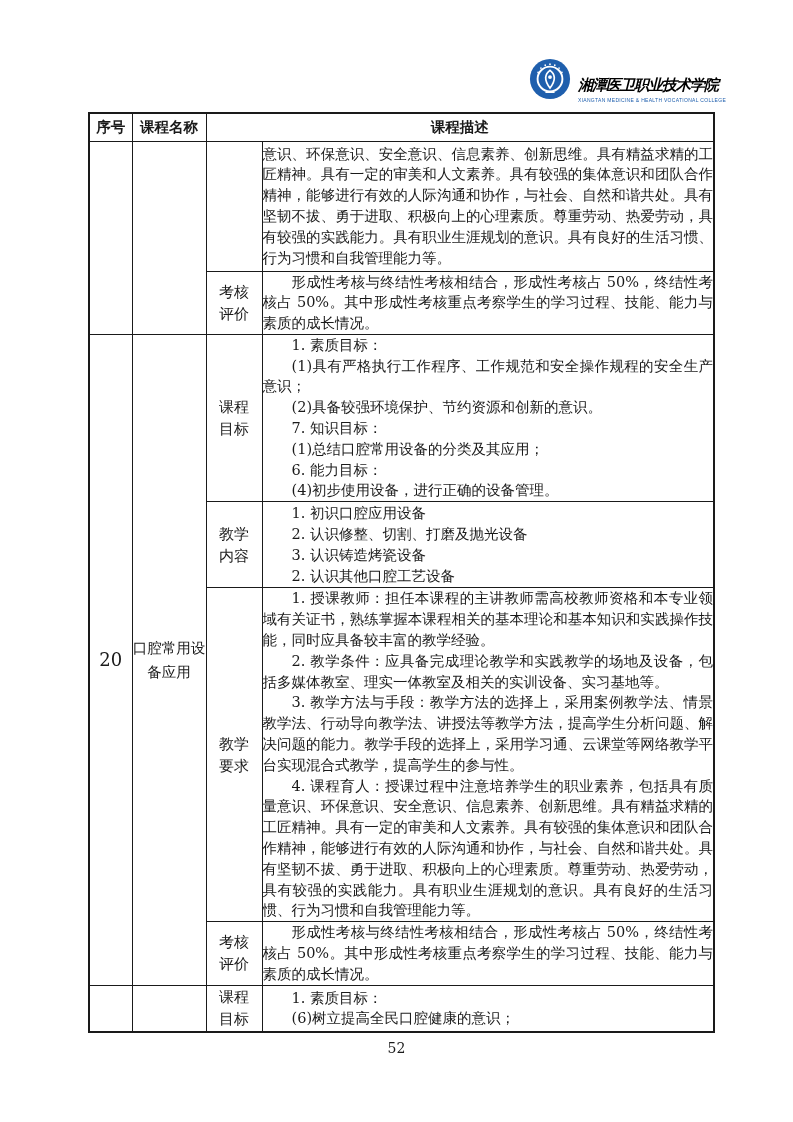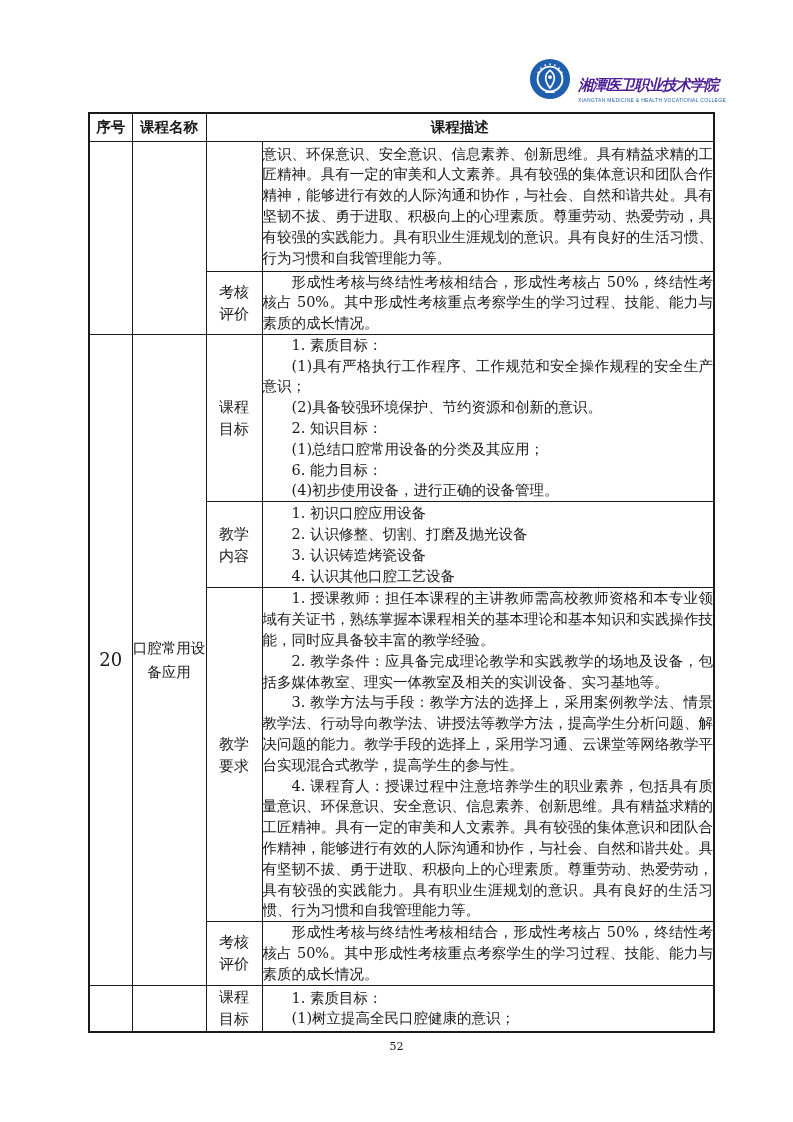--- a/index.html
+++ b/index.html
@@ -14,21 +14,21 @@
 
   
   .logo {
     position: absolute; top: 55px; left: 529px;
     display: flex; align-items: center; gap: 7px;
   }
   .emblem { width: 42px; height: 42px; flex: 0 0 auto; }
   .logo-text { display: flex; flex-direction: column; }
   .logo-zh {
     font-size: 15px; font-weight: bold; font-style: italic;
-    color: #4c1d95; letter-spacing: -1px; white-space: nowrap; margin-top: 21px;
+    color: #000000; letter-spacing: -1px; white-space: nowrap; margin-top: 21px;
   }
   .logo-en {
     font-size: 5px; color: #1f5fad; letter-spacing: 0.3px;
     white-space: nowrap; margin-top: 2px;
     font-family: "Liberation Sans", sans-serif;
   }
 
   
   .doc-table {
     position: absolute; left: 88px; top: 112px;
@@ -61,21 +61,21 @@
   tr.h-a2  { height: 60px; }
   tr.h-b1  { height: 162px; }
   tr.h-b2  { height: 86px; }
   tr.h-b3  { height: 334px; }
   tr.h-b4  { height: 63px; }
   tr.h-c1  { height: 47px; }
 
   
   .page-number {
     position: absolute; top: 1040px; left: 0; width: 100%;
-    text-align: center; font-size: 11px;
+    text-align: center; font-size: 14px;
   }
 </style>
 </head>
 <body>
 
 <div class="logo">
   <svg class="emblem" viewBox="0 0 44 44">
     <circle cx="22" cy="22" r="21" fill="#1f5fad"></circle>
     <circle cx="22" cy="22" r="13" fill="none" stroke="#ffffff" stroke-width="2"></circle>
     <path d="M22 13 C 27.5 17, 28.5 23, 22 31.5 C 15.5 23, 16.5 17, 22 13 Z" fill="none" stroke="#ffffff" stroke-width="1.8"></path>
@@ -128,33 +128,33 @@
   </tr>
 
   <tr class="h-b1">
     <td class="idx-cell" rowspan="4">20</td>
     <td class="name-cell" rowspan="4">口腔常用设备应用</td>
     <td class="label-cell"><span>课程目标</span></td>
     <td class="content-cell">
       <p class="indent">1. 素质目标：</p>
       <p class="indent">(1)具有严格执行工作程序、工作规范和安全操作规程的安全生产意识；</p>
       <p class="indent">(2)具备较强环境保护、节约资源和创新的意识。</p>
-      <p class="indent">2. 知识目标：</p>
+      <p class="indent">7. 知识目标：</p>
       <p class="indent">(1)总结口腔常用设备的分类及其应用；</p>
       <p class="indent">6. 能力目标：</p>
       <p class="indent">(4)初步使用设备，进行正确的设备管理。</p>
     </td>
   </tr>
   <tr class="h-b2">
     <td class="label-cell"><span>教学内容</span></td>
     <td class="content-cell">
       <p class="indent">1. 初识口腔应用设备</p>
       <p class="indent">2. 认识修整、切割、打磨及抛光设备</p>
       <p class="indent">3. 认识铸造烤瓷设备</p>
-      <p class="indent">4. 认识其他口腔工艺设备</p>
+      <p class="indent">2. 认识其他口腔工艺设备</p>
     </td>
   </tr>
   <tr class="h-b3">
     <td class="label-cell"><span>教学要求</span></td>
     <td class="content-cell">
       <p class="indent">1. 授课教师：担任本课程的主讲教师需高校教师资格和本专业领域有关证书，熟练掌握本课程相关的基本理论和基本知识和实践操作技能，同时应具备较丰富的教学经验。</p>
       <p class="indent">2. 教学条件：应具备完成理论教学和实践教学的场地及设备，包括多媒体教室、理实一体教室及相关的实训设备、实习基地等。</p>
       <p class="indent">3. 教学方法与手段：教学方法的选择上，采用案例教学法、情景教学法、行动导向教学法、讲授法等教学方法，提高学生分析问题、解决问题的能力。教学手段的选择上，采用学习通、云课堂等网络教学平台实现混合式教学，提高学生的参与性。</p>
       <p class="indent">4. 课程育人：授课过程中注意培养学生的职业素养，包括具有质量意识、环保意识、安全意识、信息素养、创新思维。具有精益求精的工匠精神。具有一定的审美和人文素养。具有较强的集体意识和团队合作精神，能够进行有效的人际沟通和协作，与社会、自然和谐共处。具有坚韧不拔、勇于进取、积极向上的心理素质。尊重劳动、热爱劳动，具有较强的实践能力。具有职业生涯规划的意识。具有良好的生活习惯、行为习惯和自我管理能力等。</p>
     </td>
@@ -165,19 +165,19 @@
       <p class="indent">形成性考核与终结性考核相结合，形成性考核占 50%，终结性考核占 50%。其中形成性考核重点考察学生的学习过程、技能、能力与素质的成长情况。</p>
     </td>
   </tr>
 
   <tr class="h-c1">
     <td class="idx-cell"></td>
     <td class="name-cell"></td>
     <td class="label-cell"><span>课程目标</span></td>
     <td class="content-cell">
       <p class="indent">1. 素质目标：</p>
-      <p class="indent">(1)树立提高全民口腔健康的意识；</p>
+      <p class="indent">(6)树立提高全民口腔健康的意识；</p>
     </td>
   </tr>
 </tbody>
   </table>
 
 <div class="page-number">52</div>
 
 </body></html>

